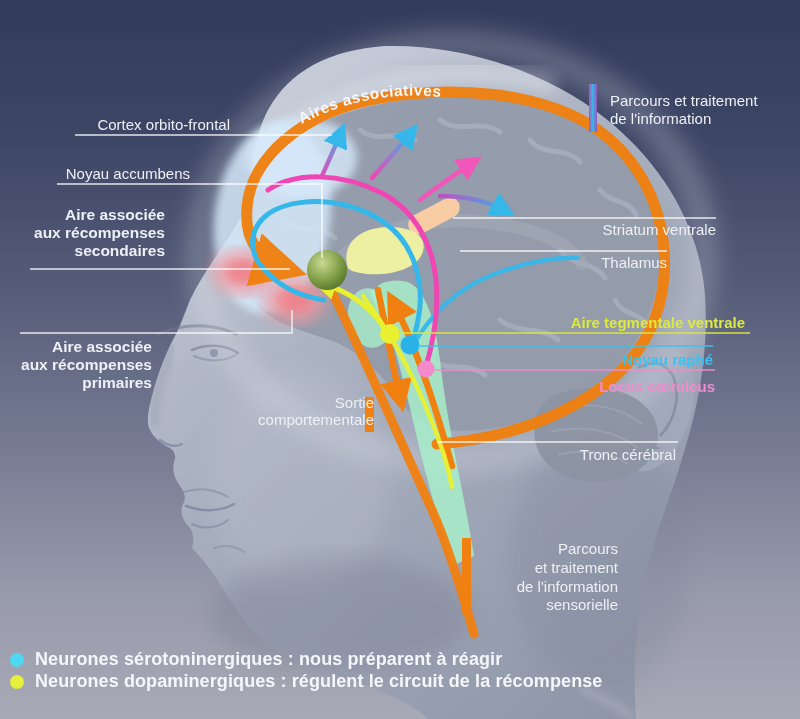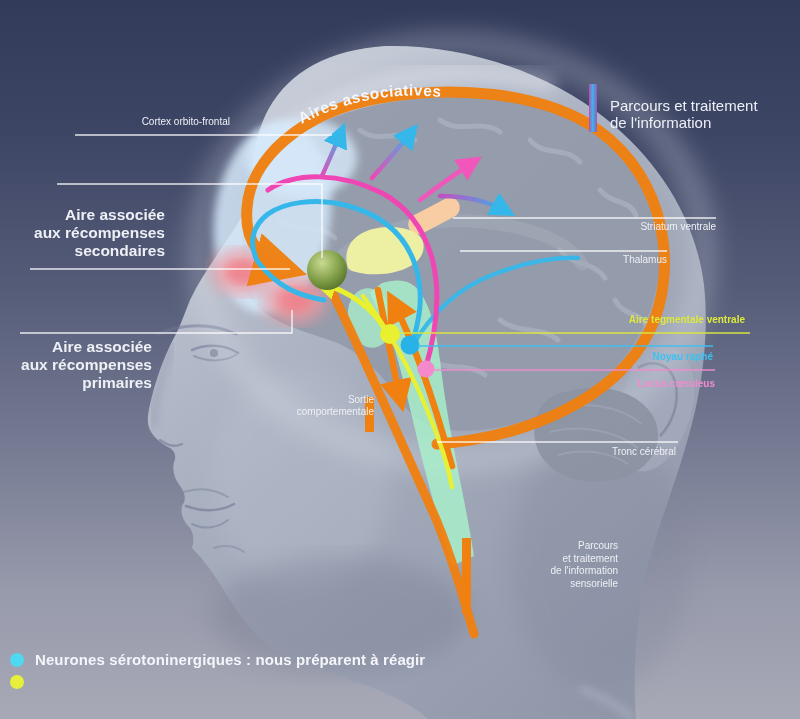--- a/index.html
+++ b/index.html
@@ -1,35 +1,35 @@
 <!DOCTYPE html>
 <html><head>
 <meta charset="utf-8">
 <style>
   html,body{margin:0;padding:0;background:#222;}
   .stage{position:relative;width:800px;height:719px;overflow:hidden;
     background:linear-gradient(180deg,#333b5b 0%,#3d4565 18%,#555c78 40%,#767b93 62%,#979aab 82%,#a7a9b6 100%);
     font-family:"Liberation Sans",sans-serif;}
   svg.art{position:absolute;left:0;top:0;}
-  .lbl{position:absolute;color:#edf0f5;font-size:10px;line-height:1.16;white-space:pre-line;}
+  .lbl{position:absolute;color:#edf0f5;font-size:15px;line-height:1.16;white-space:pre-line;}
   .r{text-align:right;}
   .b{font-weight:700;}
   .yellow{color:#dde93c;}
   .cyan{color:#3cc1f0;}
   .pink{color:#f18cce;}
-  .legend-top{position:absolute;left:563px;top:84px;display:flex;gap:13px;align-items:flex-end;padding-left:26px;}
+  .legend-top{position:absolute;left:563px;top:84px;display:flex;gap:13px;align-items:center;padding-left:26px;}
   .legend-top .bar{width:8px;height:48px;background:linear-gradient(90deg,#bf4cb2 0%,#39b6e9 45%,#9a55c0 100%);}
   .legend-top .txt{color:#edf0f5;font-size:15px;line-height:1.18;white-space:pre-line;padding-top:4px;}
   .legend-bottom{position:absolute;left:10px;top:652px;display:flex;flex-direction:column;gap:7px;}
   .legend-row{display:flex;align-items:center;gap:11px;height:15px;}
   .legend-dot{width:14px;height:14px;border-radius:50%;flex:0 0 auto;}
   .dot-cyan{background:#4fd8f2;}
   .dot-pink{background:#f489cc;}
   .dot-yellow{background:#e6ef3a;}
-  .legend-label{color:#f4f6fa;font-size:15px;font-weight:700;letter-spacing:.1px;}
+  .legend-label{color:#f4f6fa;font-size:18px;font-weight:700;letter-spacing:.1px;}
 </style>
 </head>
 <body>
 
 <div class="stage">
 
   <svg class="art" width="800" height="719" viewBox="0 0 800 719">
     <defs>
       <linearGradient id="headG" gradientUnits="userSpaceOnUse" x1="160" y1="80" x2="700" y2="700">
         <stop offset="0" stop-color="#c6ccd8"></stop>
@@ -217,20 +217,21 @@
     <rect x="365" y="397" width="9" height="35" fill="#f0800f"></rect>
     <rect x="462" y="538" width="9" height="76" fill="#f0800f"></rect>
 
     <text font-family="Liberation Sans, sans-serif" font-size="15.5" font-weight="700" fill="#f5f7fa" letter-spacing="0.5">
       <textPath href="#curveTop" startOffset="4">Aires associatives</textPath>
     </text>
   </svg>
 
   <div class="lbl r" style="left:40px;top:116px;width:190px;">Cortex orbito-frontal</div>
 
+  <div class="lbl r" style="left:30px;top:165px;width:160px;">Noyau accumbens</div>
 
   <div class="lbl r b" style="left:20px;top:206px;width:145px;font-size:15.5px;">Aire associée
 aux récompenses
 secondaires</div>
 
   <div class="lbl r b" style="left:12px;top:338px;width:140px;font-size:15.5px;">Aire associée
 aux récompenses
 primaires</div>
 
   <div class="lbl r" style="left:566px;top:221px;width:150px;">Striatum ventrale</div>
@@ -259,16 +260,17 @@
 de l'information</div>
   </div>
 
   <div class="legend-bottom">
     <div class="legend-row">
       <span class="legend-dot dot-cyan"></span>
       <span class="legend-label">Neurones sérotoninergiques : nous préparent à réagir</span>
     </div>
     <div class="legend-row">
       <span class="legend-dot dot-yellow"></span>
+      <span class="legend-label">Neurones dopaminergiques : régulent le circuit de la récompense</span>
     </div>
   </div>
 
 </div>
 
 </body></html>

